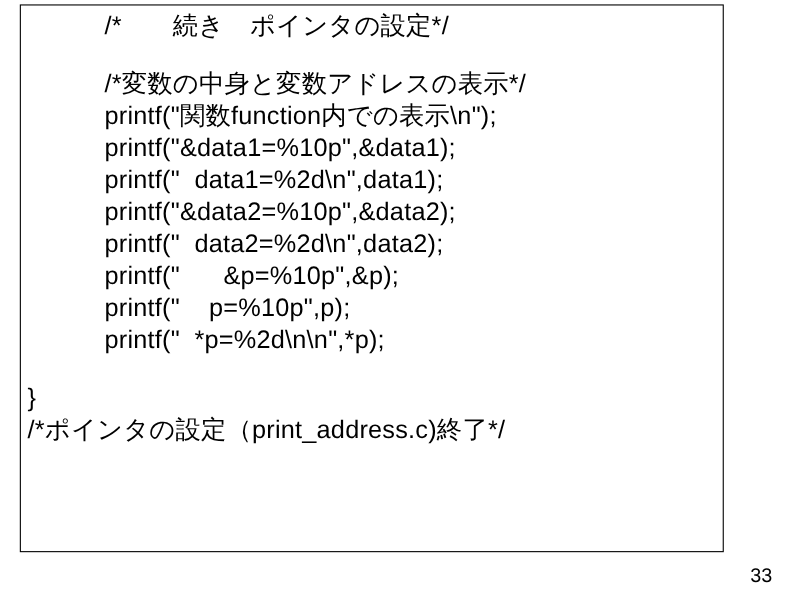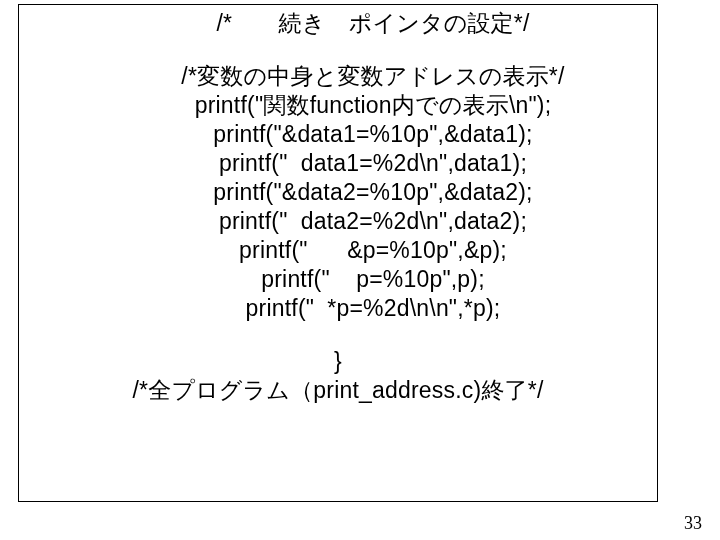--- a/index.html
+++ b/index.html
@@ -1,37 +1,37 @@
 <!DOCTYPE html>
 <html><head>
 <meta charset="utf-8">
 <style>
   html,body{margin:0;padding:0;width:720px;height:540px;background:#fff;font-family:"Helvetica Neue",Arial,"Hiragino Kaku Gothic ProN","Yu Gothic",Meiryo,sans-serif;}
   .slide{position:relative;width:720px;height:540px;box-sizing:border-box;}
   .codebox{position:absolute;left:18px;top:4px;width:640px;height:498px;border:1.5px solid #000;box-sizing:border-box;padding:4px 6px 2px 6px;overflow:hidden;}
-  .line{white-space:pre;font-size:23px;line-height:1.26;color:#000;letter-spacing:0.2px;text-align:center;}
+  .line{white-space:pre;font-size:23px;line-height:1.26;color:#000;letter-spacing:0.2px;}
   .ind1{padding-left:70px;}
   .ind0{padding-left:0;}
   .blank{height:24px;}
-  .pagenum{position:absolute;right:18px;bottom:6px;font-size:18px;color:#000;font-family:Liberation Serif, serif;}
+  .pagenum{position:absolute;right:18px;bottom:6px;font-size:18px;color:#000;}
 </style>
 </head>
 <body>
 
 <div class="slide">
   <div class="codebox">
     <div class="line ind1">/*　　続き　ポインタの設定*/</div>
     <div class="blank"></div>
     <div class="line ind1">/*変数の中身と変数アドレスの表示*/</div>
     <div class="line ind1">printf("関数function内での表示\n");</div>
     <div class="line ind1">printf("&amp;data1=%10p",&amp;data1);</div>
     <div class="line ind1">printf("  data1=%2d\n",data1);</div>
     <div class="line ind1">printf("&amp;data2=%10p",&amp;data2);</div>
     <div class="line ind1">printf("  data2=%2d\n",data2);</div>
     <div class="line ind1">printf("      &amp;p=%10p",&amp;p);</div>
     <div class="line ind1">printf("    p=%10p",p);</div>
     <div class="line ind1">printf("  *p=%2d\n\n",*p);</div>
     <div class="blank"></div>
     <div class="line ind0">}</div>
-    <div class="line ind0">/*全プログラム（print_address.c)終了*/</div>
+    <div class="line ind0">/*ポインタの設定（print_address.c)終了*/</div>
   </div>
   <div class="pagenum">33</div>
 </div>
 
 </body></html>

